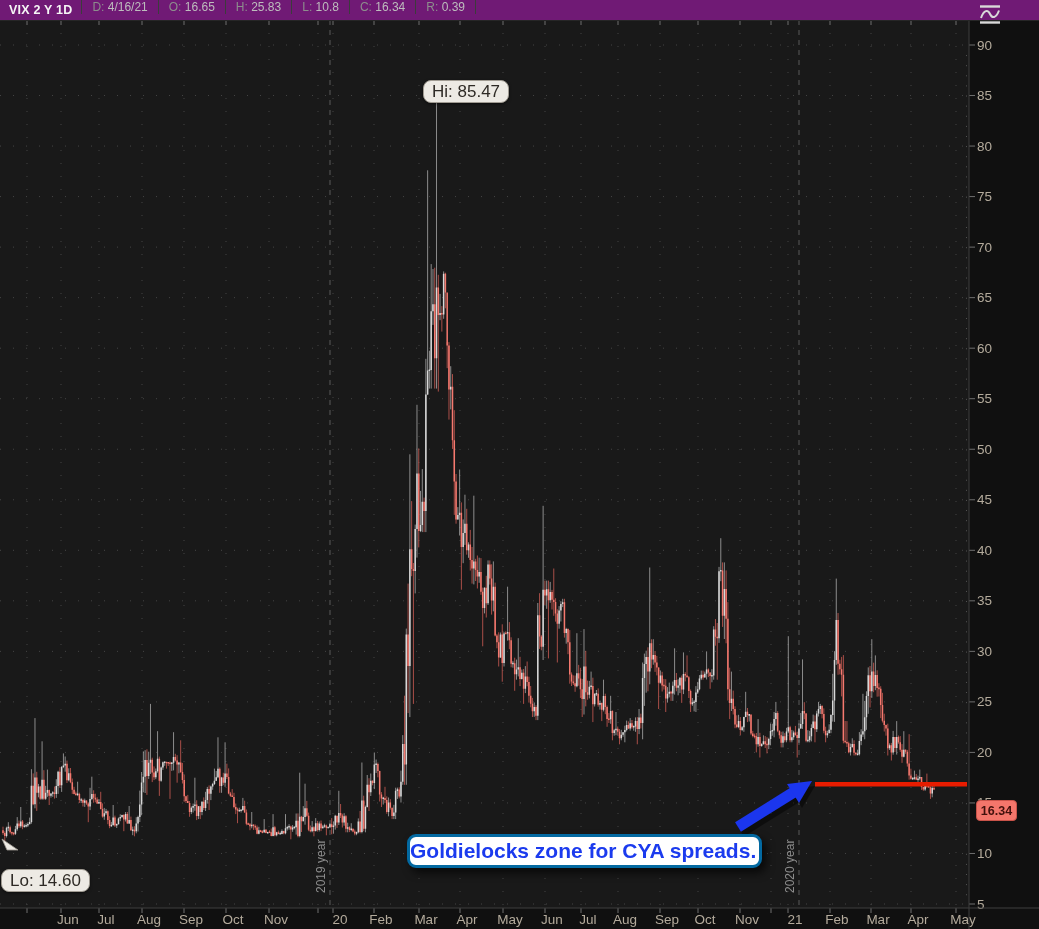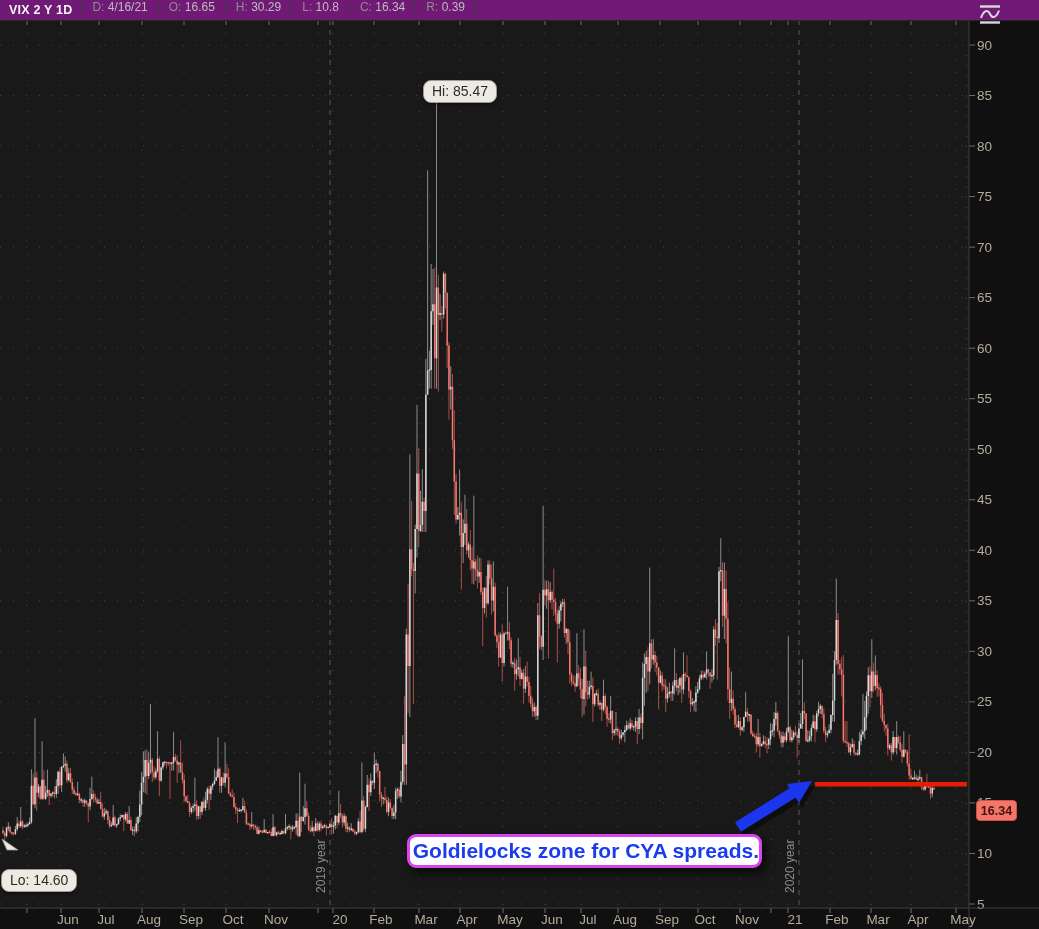--- a/index.html
+++ b/index.html
@@ -7,43 +7,43 @@
        font-family:"Liberation Sans", sans-serif; -webkit-font-smoothing:antialiased;}
   #topbar{position:absolute;left:0;top:0;width:1039px;height:20px;background:#701a75;
           display:flex;align-items:center;border-bottom:1px solid #262626;z-index:30;}
   .tb-title{color:#f5f5f5;font-weight:bold;font-size:12.5px;padding:0 9px;letter-spacing:.2px;}
   .tb-sep{width:1px;height:14px;background:#3c3c3c;}
   .tb-field{font-size:12px;padding:0 10px;white-space:nowrap;}
   .tb-field .k{color:#8d8d8d;} .tb-field .v{color:#bdbdbd;}
   #chart-wrap{position:absolute;left:0;top:20px;width:862px;height:909px;background:#101010;}
   #chart-svg{position:absolute;left:0;top:0;}
   .bubble{position:absolute;background:#edeae4;border:1px solid #a09b92;border-radius:8px;
-          color:#2e2a25;font-size:14px;line-height:17px;padding:2px 8px;white-space:nowrap;
+          color:#2e2a25;font-size:17px;line-height:17px;padding:2px 8px;white-space:nowrap;
           box-shadow:0 1px 3px rgba(0,0,0,.5);z-index:20;}
   #annotation-box{position:absolute;left:407px;top:814px;width:355px;height:34px;background:#ffffff;
-          border:3px solid #d946ef;border-radius:9px;display:flex;align-items:center;justify-content:flex-end;
+          border:3px solid #0369a1;border-radius:9px;display:flex;align-items:center;justify-content:flex-start;
           color:#1b3bee;font-size:21px;font-weight:bold;box-shadow:4px 5px 9px rgba(0,0,0,.65);
           box-sizing:border-box;z-index:22;}
   #price-tag{position:absolute;left:976px;top:780px;width:39px;height:19px;background:#f4766b;
           border:1px solid #c95349;border-radius:4px;color:#42110c;font-size:12.5px;font-weight:bold;
           display:flex;align-items:center;justify-content:center;z-index:21;}
   #studies-icon{position:absolute;left:977px;top:2px;z-index:31;cursor:pointer;}
 </style>
 </head>
 <body>
 
 <div id="topbar">
   <span class="tb-title">VIX 2 Y 1D</span>
   <span id="tb-fields" style="display:flex;align-items:flex-start;height:100%">
       <span class="tb-sep"></span>
       <span class="tb-field"><span class="k">D:</span> <span class="v">4/16/21</span></span>
       <span class="tb-sep"></span>
       <span class="tb-field"><span class="k">O:</span> <span class="v">16.65</span></span>
       <span class="tb-sep"></span>
-      <span class="tb-field"><span class="k">H:</span> <span class="v">30.29</span></span>
+      <span class="tb-field"><span class="k">H:</span> <span class="v">25.83</span></span>
       <span class="tb-sep"></span>
       <span class="tb-field"><span class="k">L:</span> <span class="v">10.8</span></span>
       <span class="tb-sep"></span>
       <span class="tb-field"><span class="k">C:</span> <span class="v">16.34</span></span>
       <span class="tb-sep"></span>
       <span class="tb-field"><span class="k">R:</span> <span class="v">0.39</span></span>
       <span class="tb-sep"></span>
     </span>
 </div>
 

